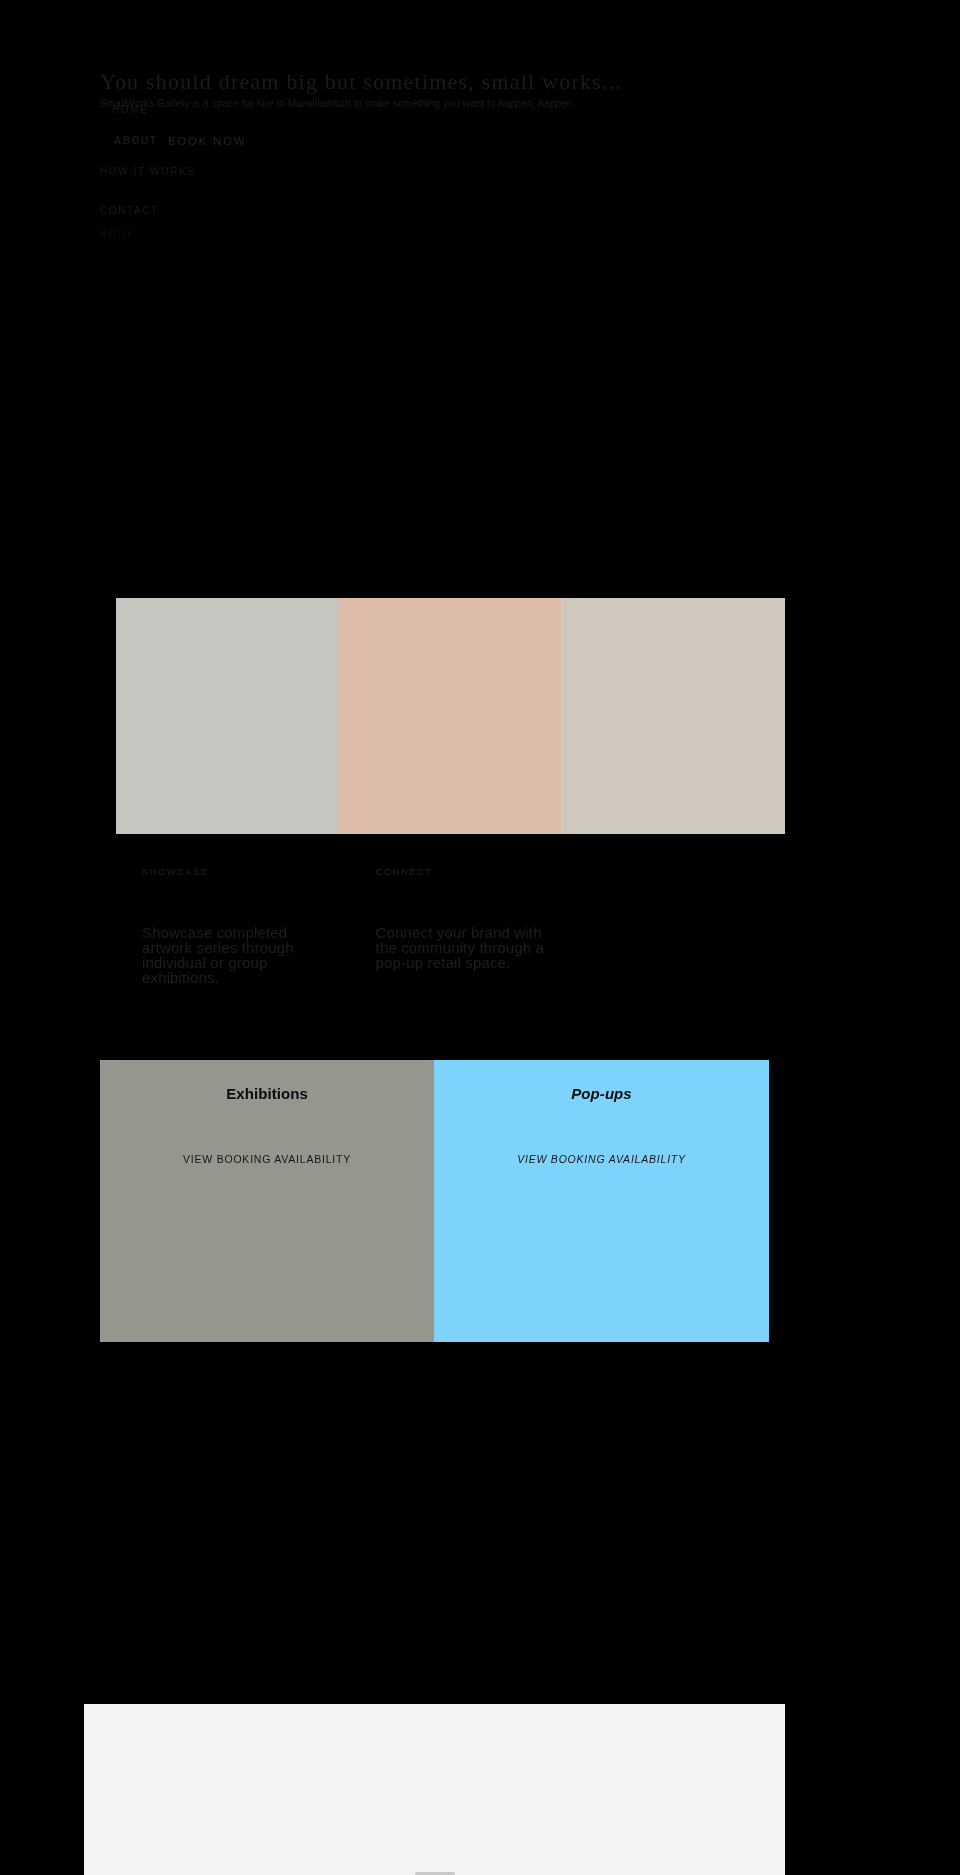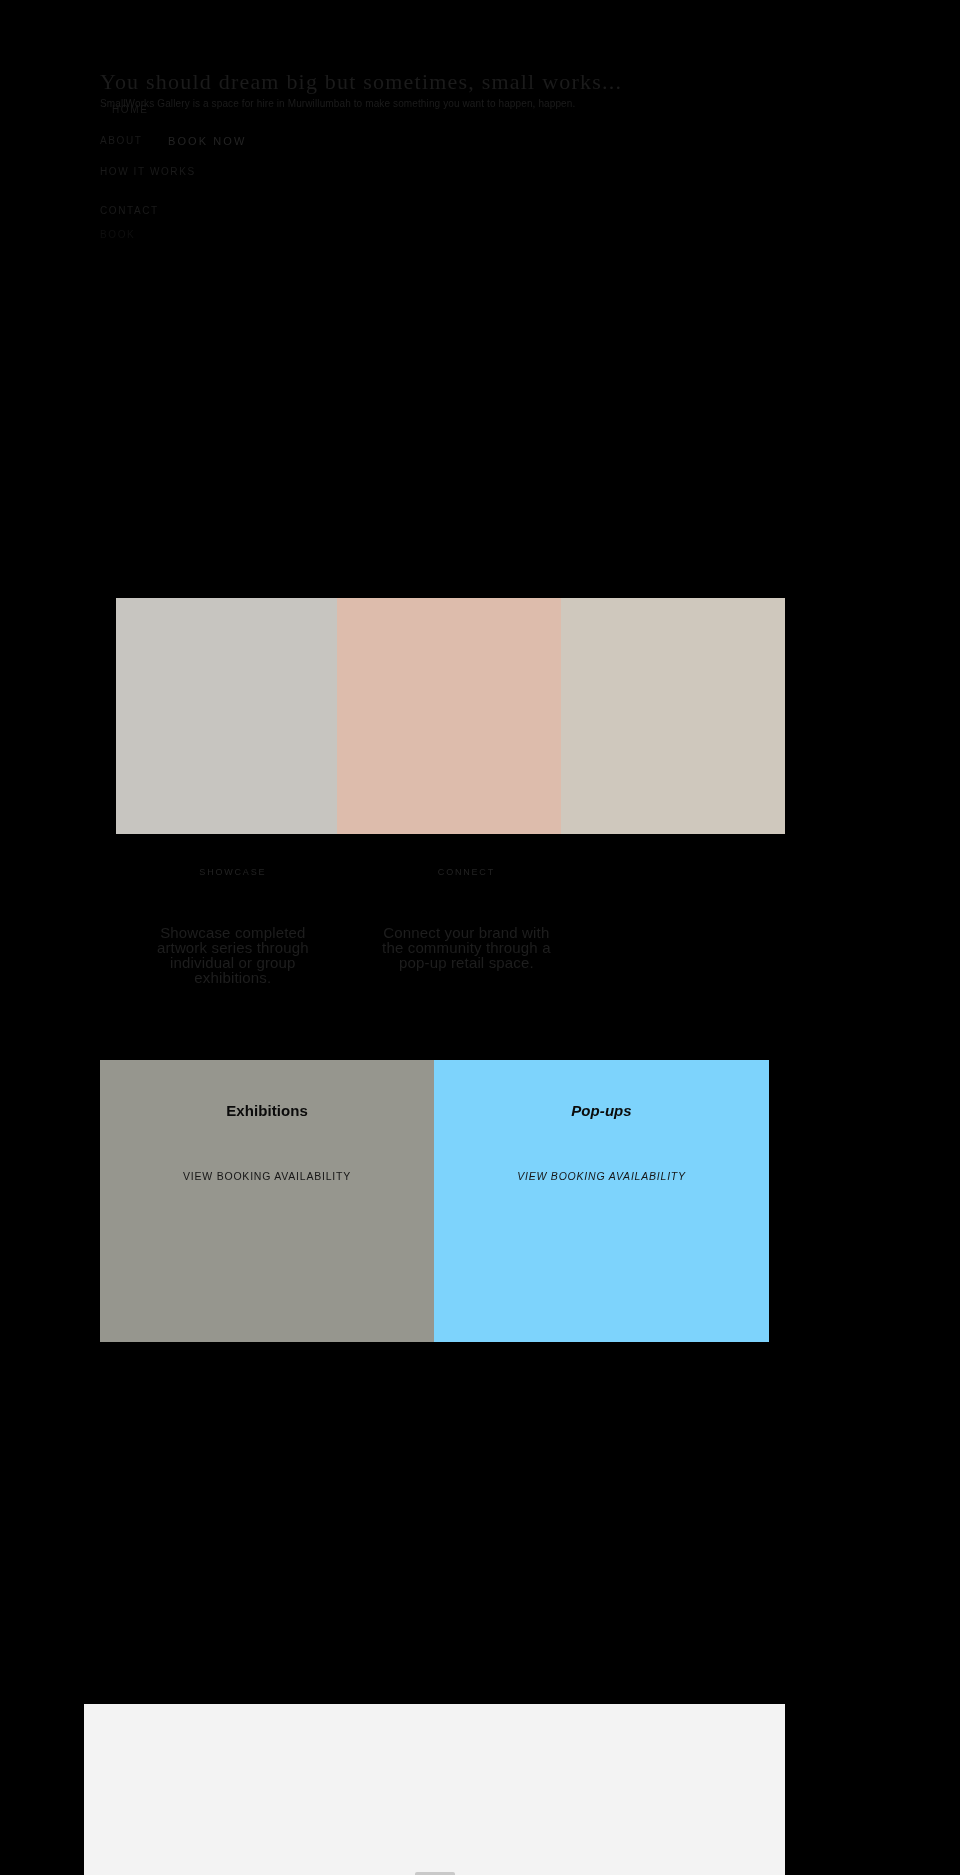--- a/index.html
+++ b/index.html
@@ -67,21 +67,21 @@
     font-size: 10px;
     line-height: 12px;
     letter-spacing: 0.16em;
     color: #1a1a1a;
     text-transform: uppercase;
     text-decoration: none;
     white-space: nowrap;
   }
 
   .nav-item.n-home    { position: absolute; left: 12px; top: 6px; text-align: center; }
-  .nav-item.n-about   { position: absolute; left: 0; top: 37px; }
+  .nav-item.n-about   { position: absolute; left: 14px; top: 37px; font-weight: bold; }
   .nav-item.n-how     { position: absolute; left: 0; top: 68px; }
   .nav-item.n-contact { position: absolute; left: 0; top: 100px; margin-top: 7px; }
   .nav-item.n-book    { position: absolute; left: 0; top: 131px; color: #0e0e0e; }
 
   .cta-booknow {
     position: absolute;
     left: 68px;
     top: 37px;
     font-size: 11px;
     line-height: 12px;
@@ -112,21 +112,20 @@
   .feature-img.fi-2 { width: 235px; }
 
   .feature-texts {
     display: flex;
     width: 701px;
     margin-top: 15px;
   }
 
   .feature-col {
     width: 233.6px;
-    text-align: center;
     padding: 0 10px;
   }
 
   .feature-title {
     font-size: 9px;
     line-height: 14px;
     letter-spacing: 0.2em;
     color: #232323;
     text-transform: uppercase;
     margin-bottom: 14px;
@@ -156,21 +155,21 @@
   }
   .booking-panel.bp-0 { width: 350px; }
   .booking-panel.bp-1 { width: 351px; }
 
   .booking-title {
     font-size: 15px;
     line-height: 22px;
     font-weight: 700;
     color: #0b0b0b;
     letter-spacing: 0.005em;
-    margin-top: 18px;
+    margin-top: 1px;
   }
 
   .booking-link {
     display: block;
     margin-top: 15px;
     font-size: 10.5px;
     line-height: 14px;
     letter-spacing: 0.075em;
     color: #161616;
     text-transform: uppercase;

